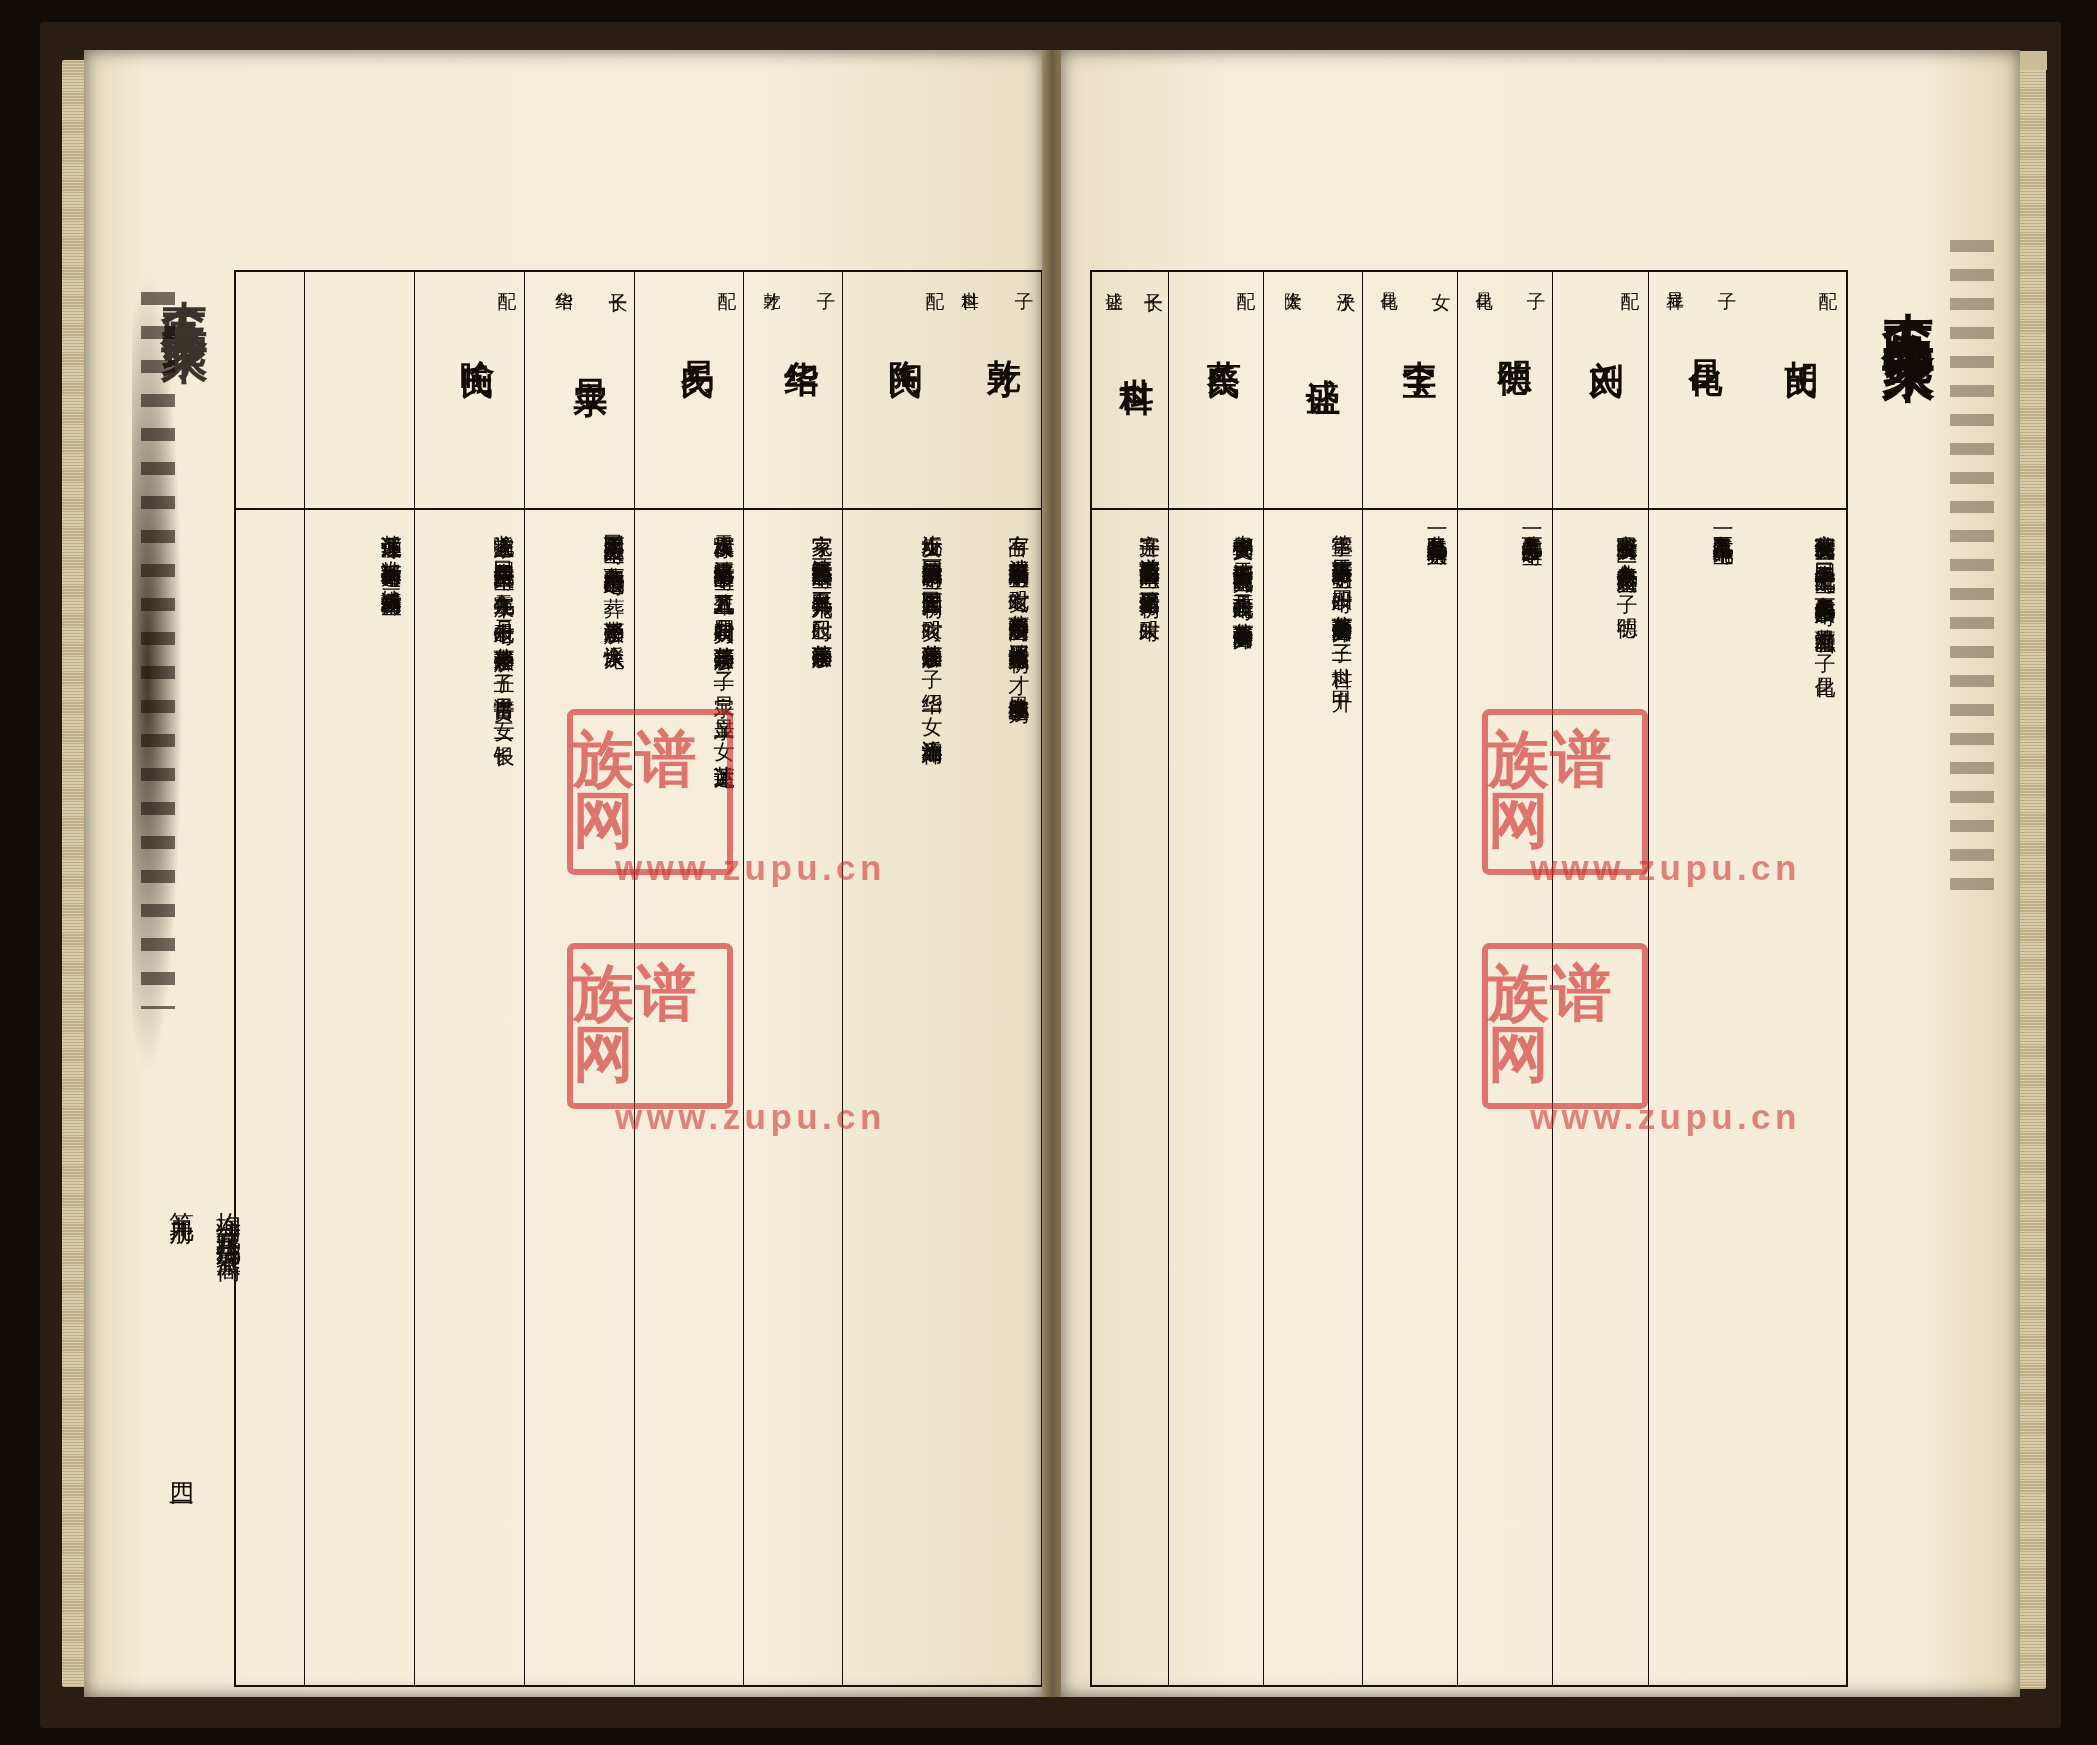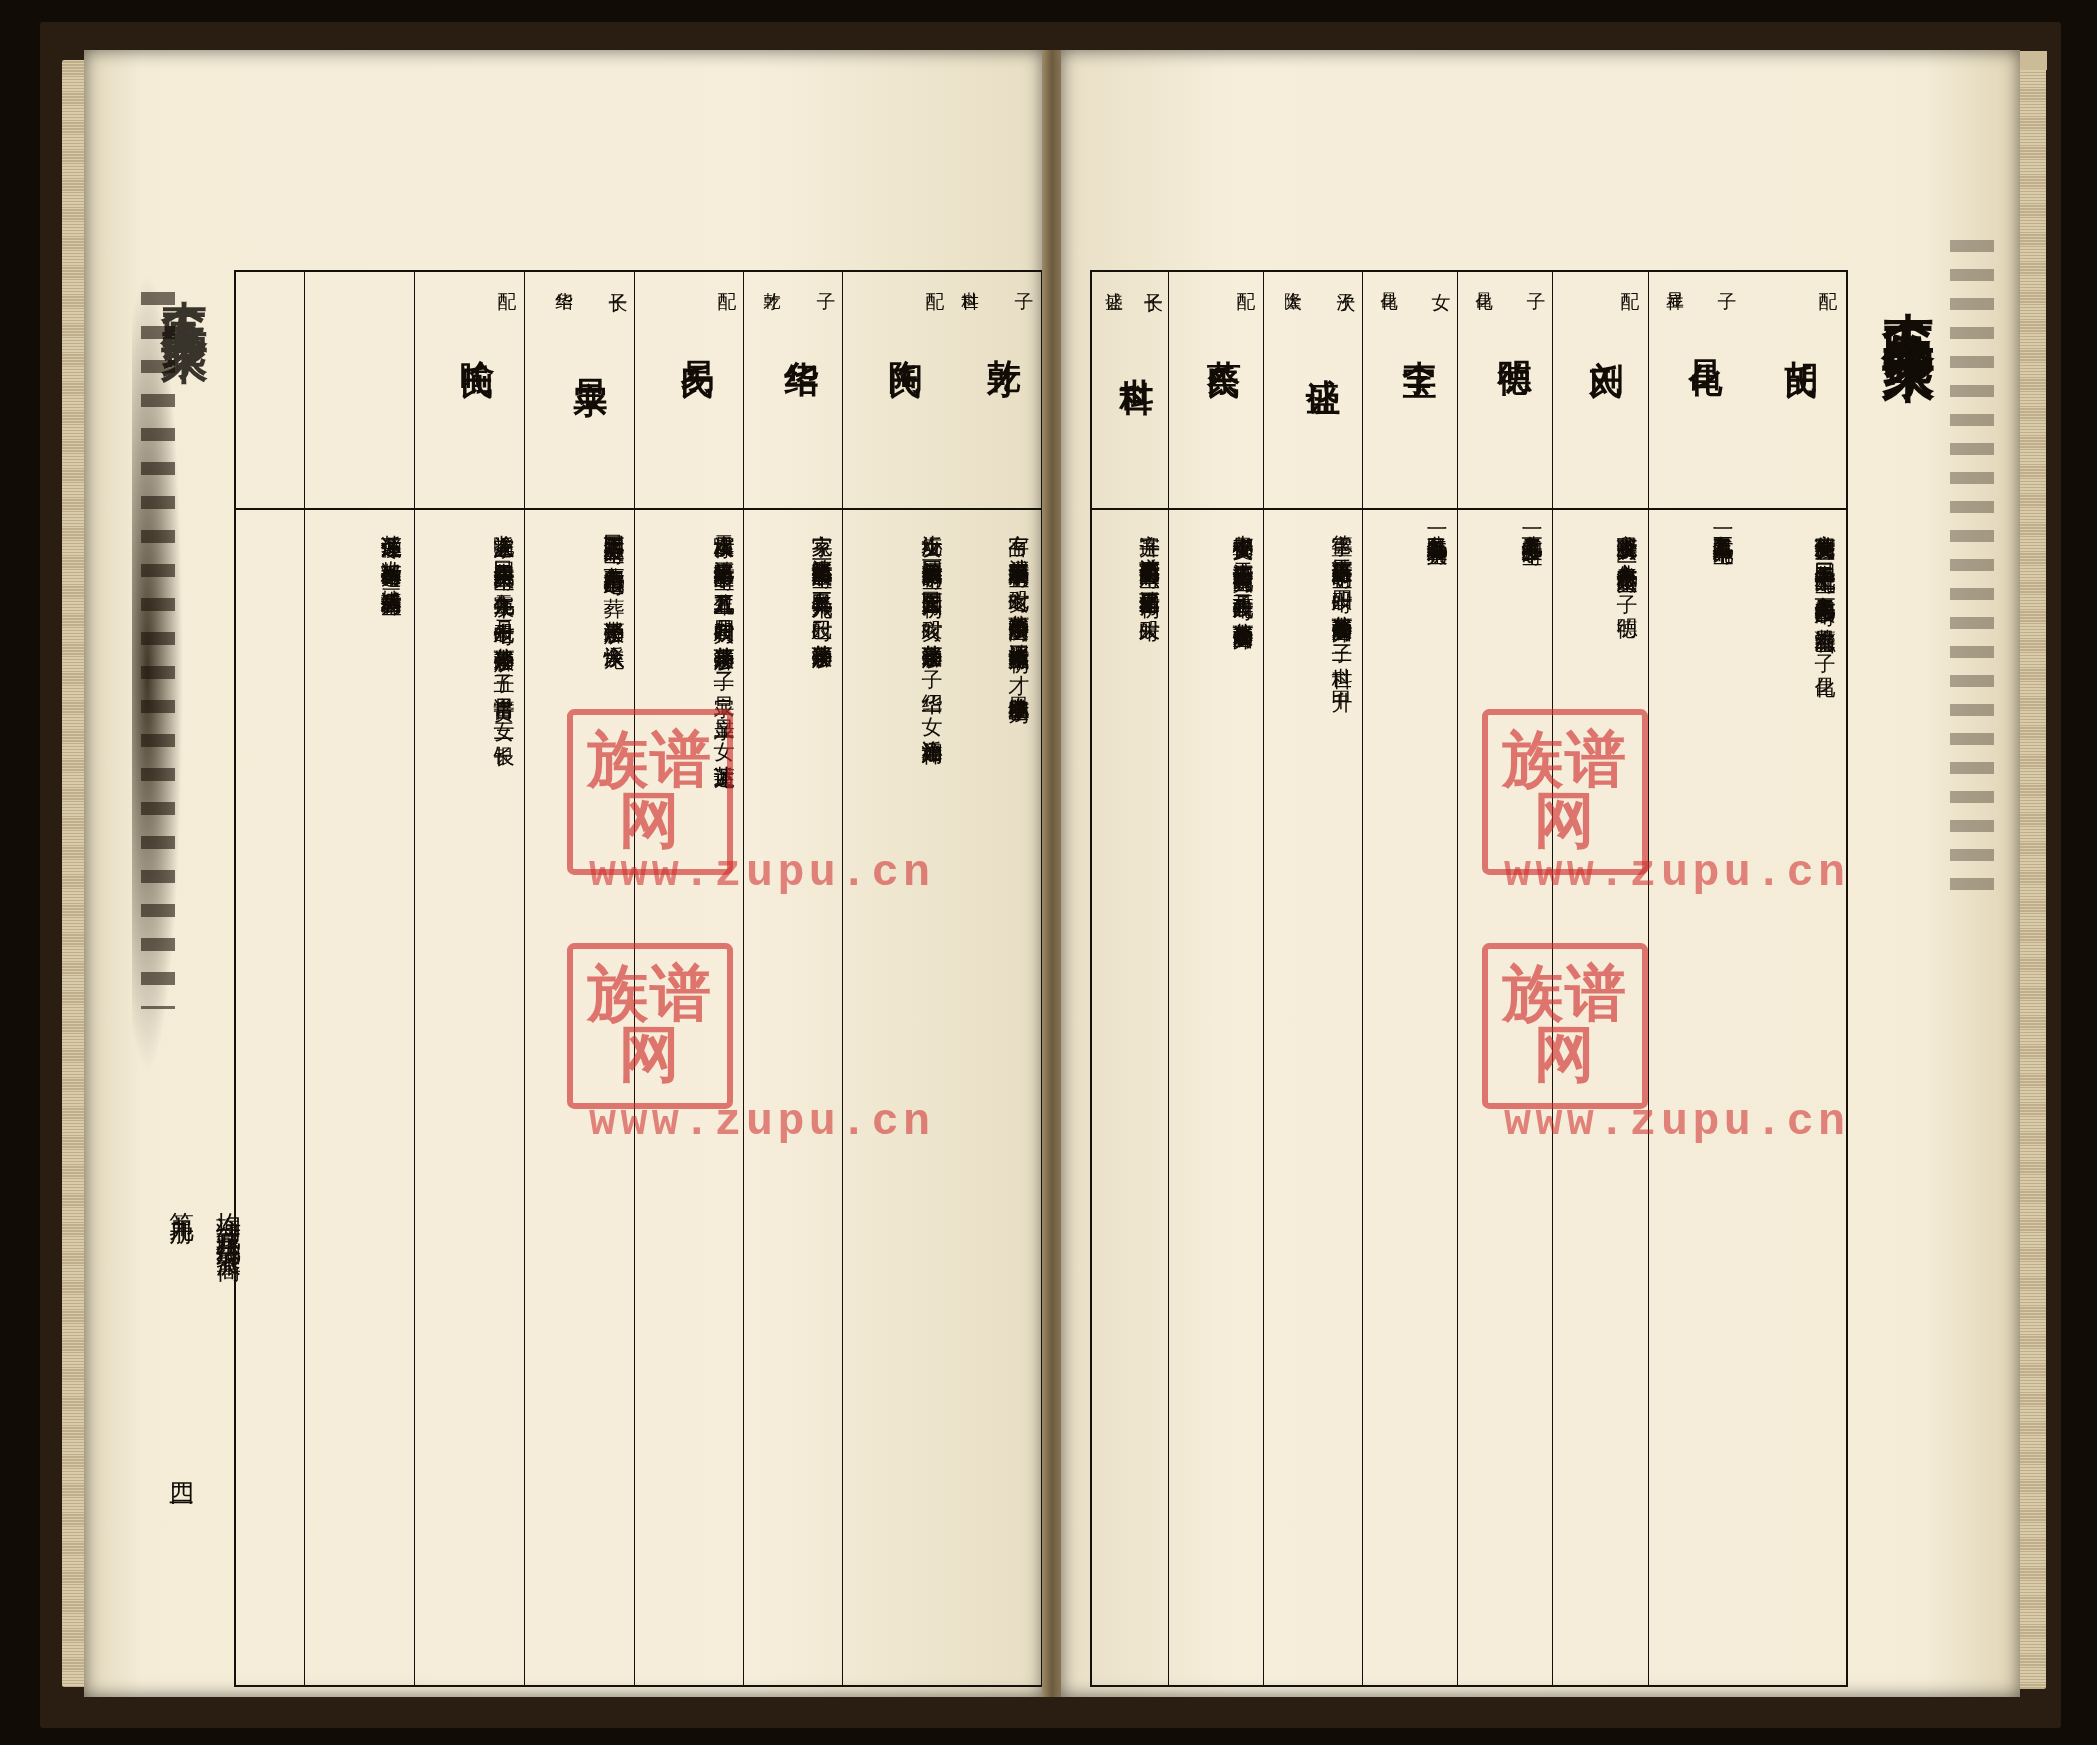--- a/index.html
+++ b/index.html
@@ -44,24 +44,24 @@
   .rel{font-size:19px;line-height:1.15;letter-spacing:0.7px;}
   .body{font-size:21px;line-height:1.48;letter-spacing:0.7px;}
   .title-big{font-size:53px;font-weight:bold;letter-spacing:7.3px;}
   .foot{font-size:25px;letter-spacing:4.4px;}
 
   
   .wm{position:absolute;pointer-events:none;user-select:none;}
   .wm-seal{width:154px;height:154px;border:6.6px solid rgba(206,42,42,.62);border-radius:7.3px;
            color:rgba(206,42,42,.62);font-size:61px;font-weight:bold;
            display:flex;align-items:center;justify-content:center;
-           font-family:"DejaVu Serif",serif;letter-spacing:1.5px;line-height:1;text-align:center;}
+           font-family:"DejaVu Serif",serif;letter-spacing:1.5px;line-height:1;}
   .wm-seal span{display:block;transform:translateY(-2.9px);}
-  .wm-url{color:rgba(206,42,42,.55);font-size:45px;font-weight:bold;letter-spacing:4.4px;
-          font-family:Liberation Mono, monospace;white-space:nowrap;}
+  .wm-url{color:rgba(206,42,42,.55);font-size:35px;font-weight:bold;letter-spacing:4.4px;
+          font-family:Liberation Sans, sans-serif;white-space:nowrap;margin-left:26px;}
 
   
   .spinemark{position:absolute;left:57px;top:242px;width:34px;height:717px;
      background:repeating-linear-gradient(180deg,rgba(30,20,10,.75) 0 13px,rgba(30,20,10,0) 13px 34px);
      filter:blur(0.7px);opacity:.8;}
   .rightmark{position:absolute;left:1936px;top:220px;width:44px;height:659px;
      background:repeating-linear-gradient(180deg,rgba(40,28,14,.5) 0 11.7px,rgba(40,28,14,0) 11.7px 29px);
      filter:blur(0.7px);opacity:.7;}
 </style>
 </head>

